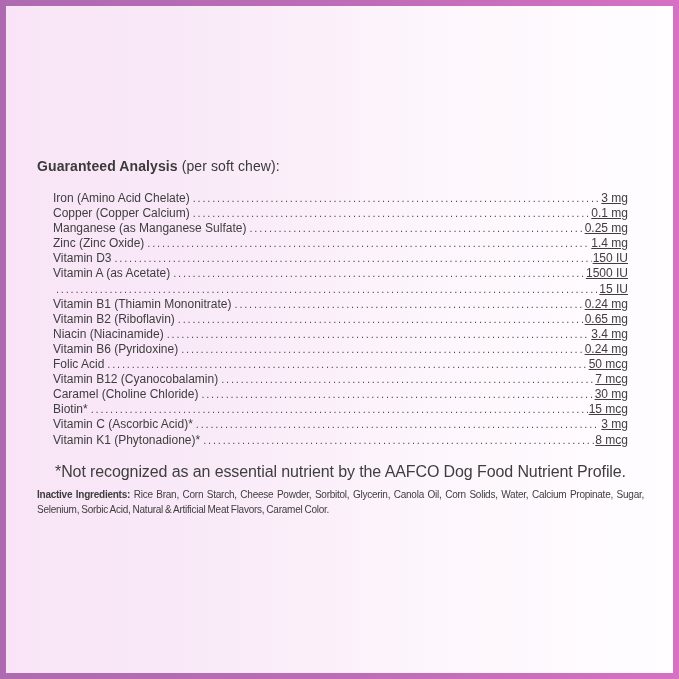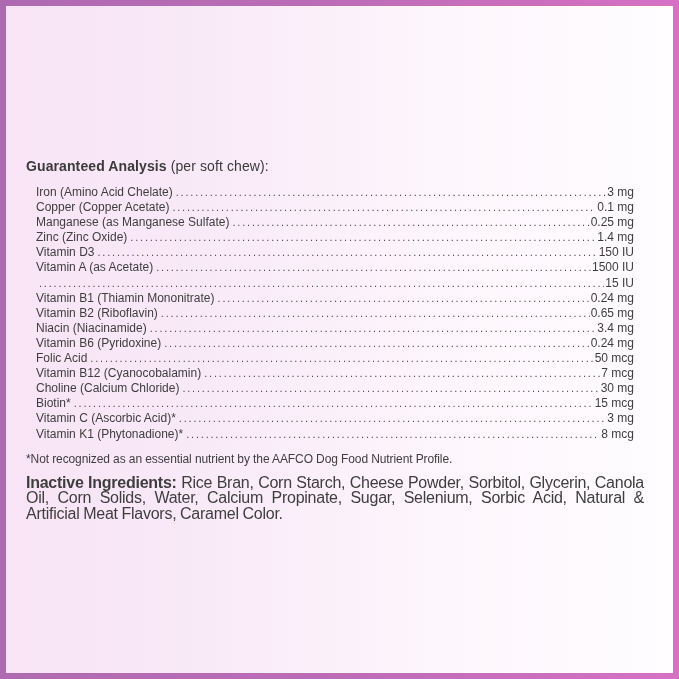--- a/index.html
+++ b/index.html
@@ -22,63 +22,64 @@
     box-sizing: border-box;
   }
   .label {
     width: 100%;
     height: 100%;
     box-sizing: border-box;
     background: linear-gradient(to right, #f8e4f6 0%, #f9eaf8 30%, #fdf6fc 65%, #fffdff 100%);
   }
   .content {
     box-sizing: border-box;
-    padding: 152px 29px 0 20px;
+    padding: 152px 29px 0 31px;
     color: #3e3e3e;
   }
   .heading {
     font-size: 14px;
     line-height: 17px;
     font-weight: normal;
     margin: 0 0 8px 0;
     color: #3a3a3a;
     letter-spacing: 0.1px;
   }
   .heading b { font-weight: bold; }
-  .rows { margin: 10px; }
+  .rows { margin: 16px; }
   .row {
     display: flex;
     align-items: baseline;
     height: 15.1px;
     font-size: 12px;
     white-space: nowrap;
   }
   .row .lab { flex: 0 0 auto; }
   .row .leader {
     flex: 1 1 auto;
     overflow: hidden;
     white-space: nowrap;
     margin: 0 1px 0 3px;
     color: #4c4c4c;
   }
   .row .leader::after {
     content: "..........................................................................................................................................................................................................";
     font-size: 11px;
     letter-spacing: 1.8px;
   }
-  .row .val { flex: 0 0 auto; }
+  .row .val { flex: 0 0 auto; text-decoration: underline; }
   .footnote {
     margin: 6px 0 0 0;
-    font-size: 12px;
+    font-size: 16px;
     line-height: 15px;
     letter-spacing: -0.1px;
+    text-align: center;
   }
   .inactive {
     margin: 8px 0 0 0;
-    font-size: 16px;
+    font-size: 10px;
     line-height: 15.5px;
     text-align: justify;
     text-align-last: left;
     letter-spacing: -0.25px;
     word-spacing: -0.5px;
   }
   .inactive b { font-weight: bold; }
 </style>
 </head>
 <body>
@@ -91,21 +92,21 @@
 
       <div class="rows">
 
           <div class="row">
             <span class="lab">Iron (Amino Acid Chelate)</span>
             <span class="leader"></span>
             <span class="val">3 mg</span>
           </div>
 
           <div class="row">
-            <span class="lab">Copper (Copper Acetate)</span>
+            <span class="lab">Copper (Copper Calcium)</span>
             <span class="leader"></span>
             <span class="val">0.1 mg</span>
           </div>
 
           <div class="row">
             <span class="lab">Manganese (as Manganese Sulfate)</span>
             <span class="leader"></span>
             <span class="val">0.25 mg</span>
           </div>
 
@@ -163,21 +164,21 @@
             <span class="val">50 mcg</span>
           </div>
 
           <div class="row">
             <span class="lab">Vitamin B12 (Cyanocobalamin)</span>
             <span class="leader"></span>
             <span class="val">7 mcg</span>
           </div>
 
           <div class="row">
-            <span class="lab">Choline (Calcium Chloride)</span>
+            <span class="lab">Caramel (Choline Chloride)</span>
             <span class="leader"></span>
             <span class="val">30 mg</span>
           </div>
 
           <div class="row">
             <span class="lab">Biotin*</span>
             <span class="leader"></span>
             <span class="val">15 mcg</span>
           </div>
 

